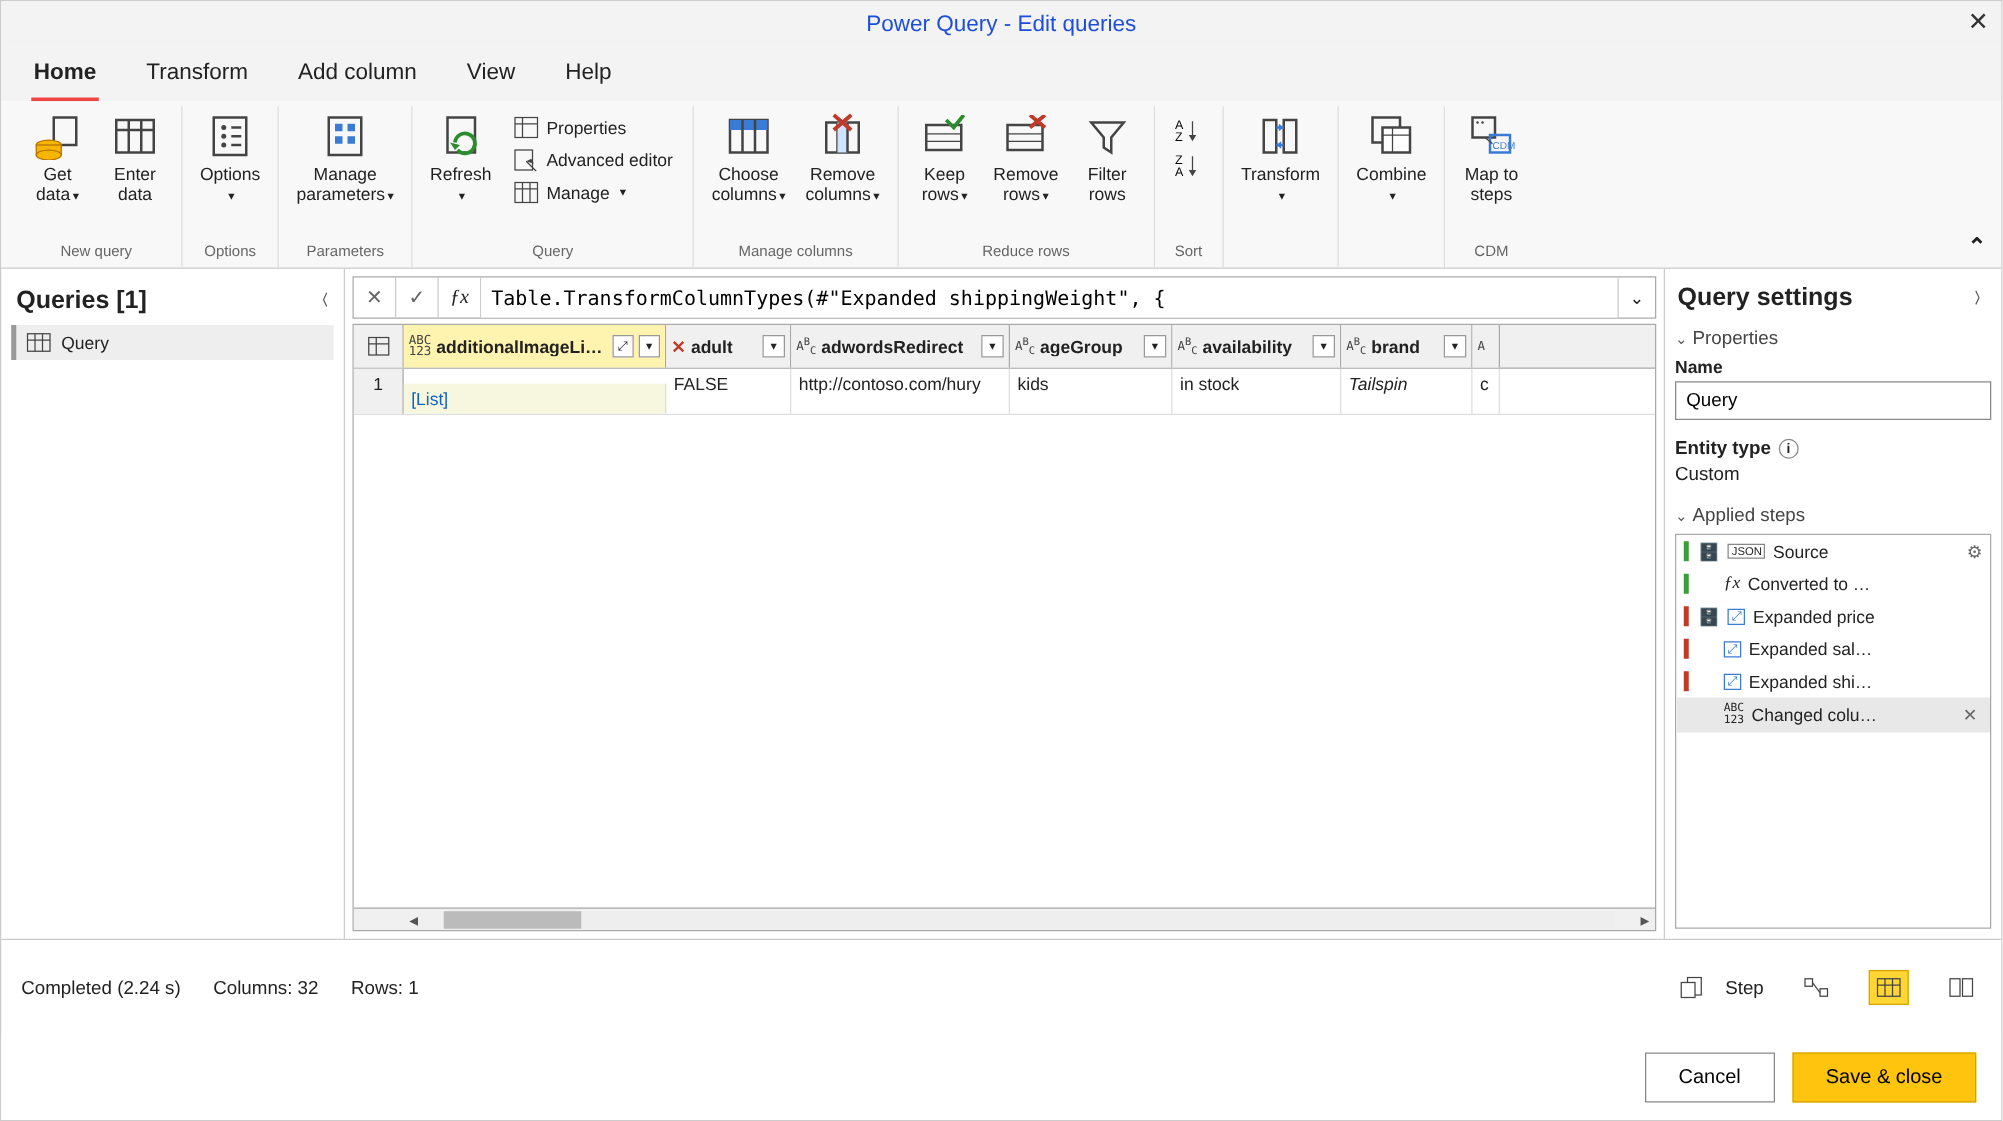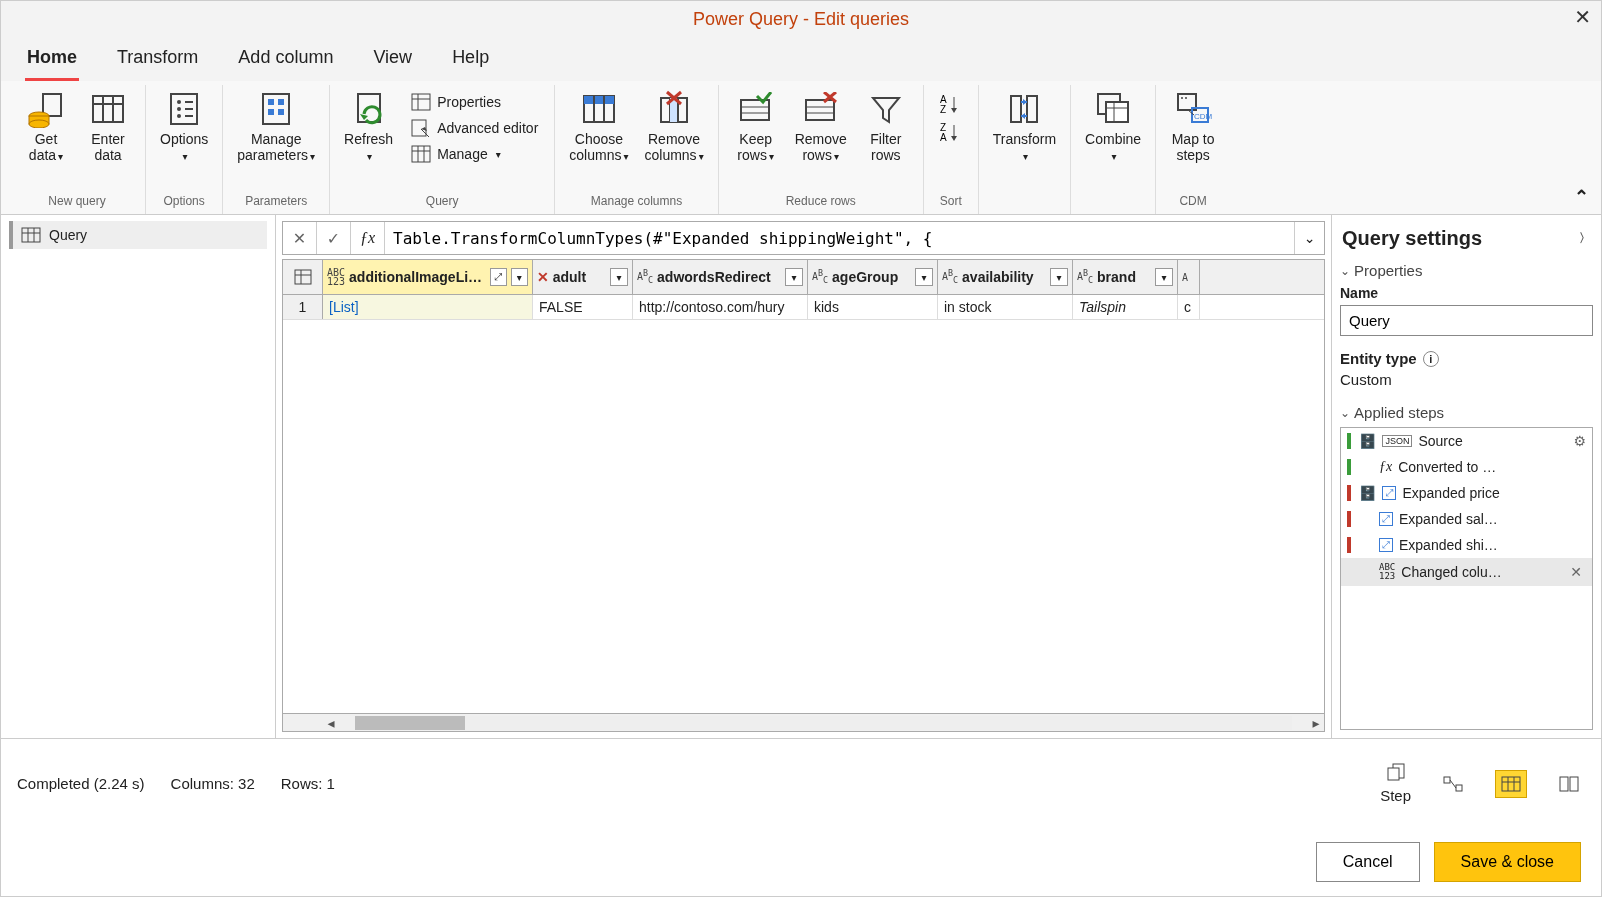--- a/index.html
+++ b/index.html
@@ -1,19 +1,19 @@
 <!DOCTYPE html>
 <html><head>
 <meta charset="utf-8">
 <style>
   * { box-sizing: border-box; }
   html, body { margin:0; padding:0; font-family: "Segoe UI", Arial, sans-serif; font-size:14px; color:#222; background:#fff; }
   body { width:1602px; height:897px; display:flex; flex-direction:column; overflow:hidden; border:1px solid #ccc;}
   .title-bar { height:36px; display:flex; align-items:center; justify-content:center; position:relative; background:#f3f3f3; }
-  .title-bar .title { font-size:18px; color:#c2410c; }
+  .title-bar .title { font-size:18px; color:#1d4ed8; }
   .title-bar .close { position:absolute; right:10px; top:4px; font-size:20px; cursor:pointer; color:#333;}
   .tabs { display:flex; gap:36px; padding:4px 24px 0 24px; background:#f3f3f3; }
   .tab { font-size:18px; padding:6px 2px 10px 2px; cursor:pointer; }
   .tab.active { font-weight:600; border-bottom:3px solid #ef4444; }
   .ribbon { display:flex; background:#f8f8f8; border-bottom:1px solid #ccc; position:relative; padding:4px 8px 0 8px; }
   .group { display:flex; flex-direction:column; align-items:center; padding:0 10px; border-right:1px solid #ddd; }
   .group:last-of-type { border-right:none; }
   .group .row { display:flex; align-items:flex-start; gap:8px; min-height:105px;}
   .big-btn { display:flex; flex-direction:column; align-items:center; justify-content:flex-start; padding:4px 4px; cursor:pointer; min-width:54px; }
   .big-btn .icon { width:40px; height:40px; display:flex; align-items:center; justify-content:center; }
@@ -37,21 +37,21 @@
   .grid-head { display:flex; background:#f0f0f0; border-bottom:1px solid #aaa; }
   .cornercell { width:40px; border-right:1px solid #aaa; display:flex; align-items:center; justify-content:center; background:#f0f0f0;}
   .colcell { display:flex; align-items:center; border-right:1px solid #aaa; padding:4px 4px; gap:4px; background:#f0f0f0; height:34px;}
   .colcell.selected { background:#fff3b0; }
   .colcell .typeicon { font-size:10px; font-family:monospace; color:#444; line-height:9px; }
   .colcell .colname { font-weight:600; white-space:nowrap; overflow:hidden; text-overflow:ellipsis; }
   .colcell .drop { margin-left:auto; border:1px solid #999; background:#fff; width:18px; height:18px; display:flex; align-items:center; justify-content:center; font-size:10px; cursor:pointer;}
   .grid-row { display:flex; border-bottom:1px solid #ddd; }
   .rownum { width:40px; border-right:1px solid #aaa; text-align:center; background:#f0f0f0; padding:4px 0;}
   .cell { border-right:1px solid #ddd; padding:4px 6px; white-space:nowrap; overflow:hidden; text-overflow:ellipsis; }
-  .cell.sel { background:#f7f7e0; }
+  .cell.sel { background:#f7f7e0;margin-top:12px; }
   .cell.link { color:#0b62c4; }
   .hscroll { height:18px; border-top:1px solid #aaa; display:flex; align-items:center; padding-left:40px; background:#f0f0f0;}
   .hscroll .track { flex:1; height:14px; background:#eee; position:relative; margin:0 16px;}
   .hscroll .thumb { position:absolute; left:0; width:110px; height:14px; background:#bbb;}
   .hscroll .arrow { width:16px; text-align:center; cursor:pointer; color:#555;}
   .right-pane { width:270px; border-left:1px solid #ccc; display:flex; flex-direction:column; padding:6px 8px 8px 8px; overflow:hidden;}
   .right-pane .header { display:flex; align-items:center; justify-content:space-between; font-size:20px; font-weight:600; padding:6px 2px;}
   .section-head { display:flex; align-items:center; gap:4px; font-size:15px; color:#444; margin-top:6px; cursor:pointer;}
   .name-input { width:100%; padding:6px 8px; border:1px solid #888; margin-top:4px; font-size:15px;}
   .et-label { font-weight:600; margin-top:14px; font-size:15px; display:flex; align-items:center; gap:6px;}
@@ -368,20 +368,24 @@
     <div class="group-label">CDM</div>
   </div>
 
 
   <span class="collapse-icon">⌃</span>
 </div>
 
 <div class="main">
 
   <div class="left-pane">
+    <div class="header">
+      <span>Queries [1]</span>
+      <span class="chev">〈</span>
+    </div>
     <div class="query-item">
       <span>
           <svg width="20" height="16">
             <rect x="1" y="1" width="18" height="14" fill="none" stroke="#444"></rect>
             <line x1="1" y1="6" x2="19" y2="6" stroke="#444"></line>
             <line x1="7" y1="1" x2="7" y2="15" stroke="#444"></line>
             <line x1="13" y1="1" x2="13" y2="15" stroke="#444"></line>
           </svg>
         </span>
       <span>Query</span>
@@ -526,21 +530,21 @@
       </div>
     </div>
   </div>
 </div>
 
 <div class="status">
   <span>Completed (2.24 s)</span>
   <span>Columns: 32</span>
   <span>Rows: 1</span>
   <span class="spacer"></span>
-  <span style="display:flex;align-items:center;gap:6px;cursor:pointer;flex-direction:column;">
+  <span style="display:flex;align-items:center;gap:18px;cursor:pointer;">
     <svg width="18" height="18">
         <rect x="6" y="1" width="11" height="14" fill="none" stroke="#444"></rect>
         <rect x="1" y="5" width="11" height="12" fill="#fff" stroke="#444"></rect>
       </svg>
     <span>Step</span>
   </span>
   <span class="view-btn">
       <svg width="20" height="16">
         <rect x="1" y="1" width="6" height="6" stroke="#444" fill="none"></rect>
         <rect x="13" y="9" width="6" height="6" stroke="#444" fill="none"></rect>

